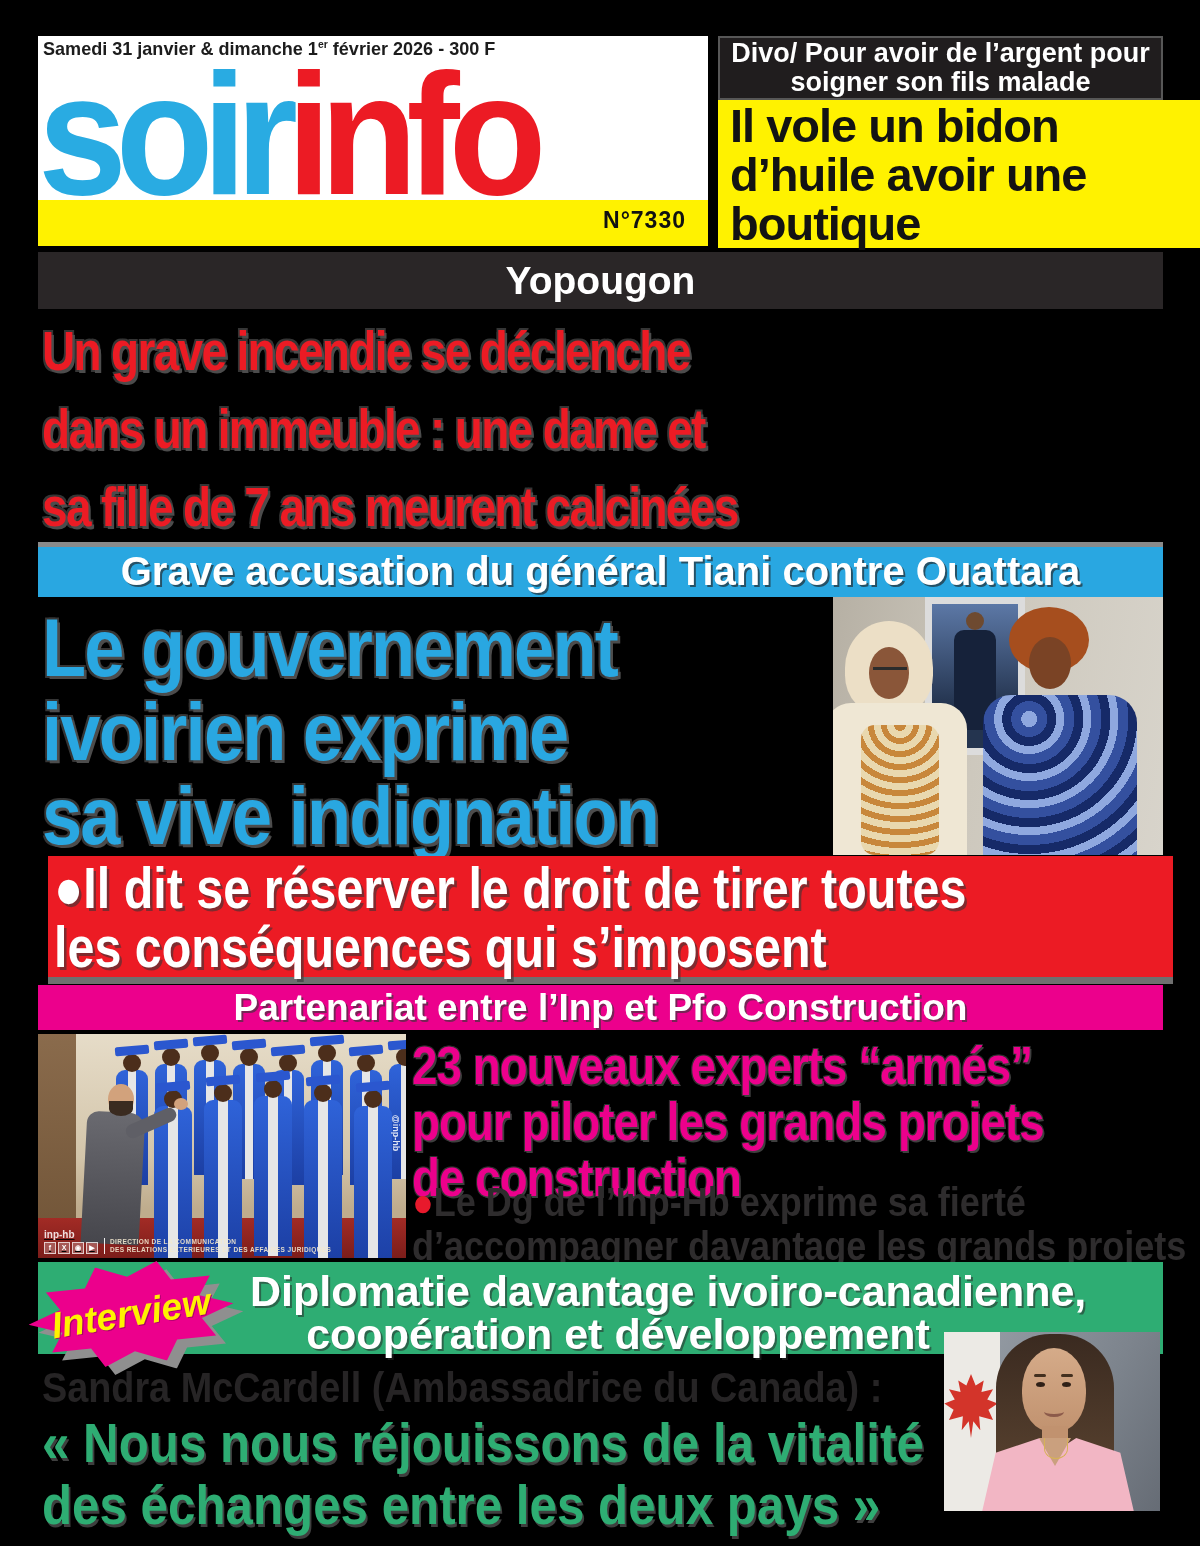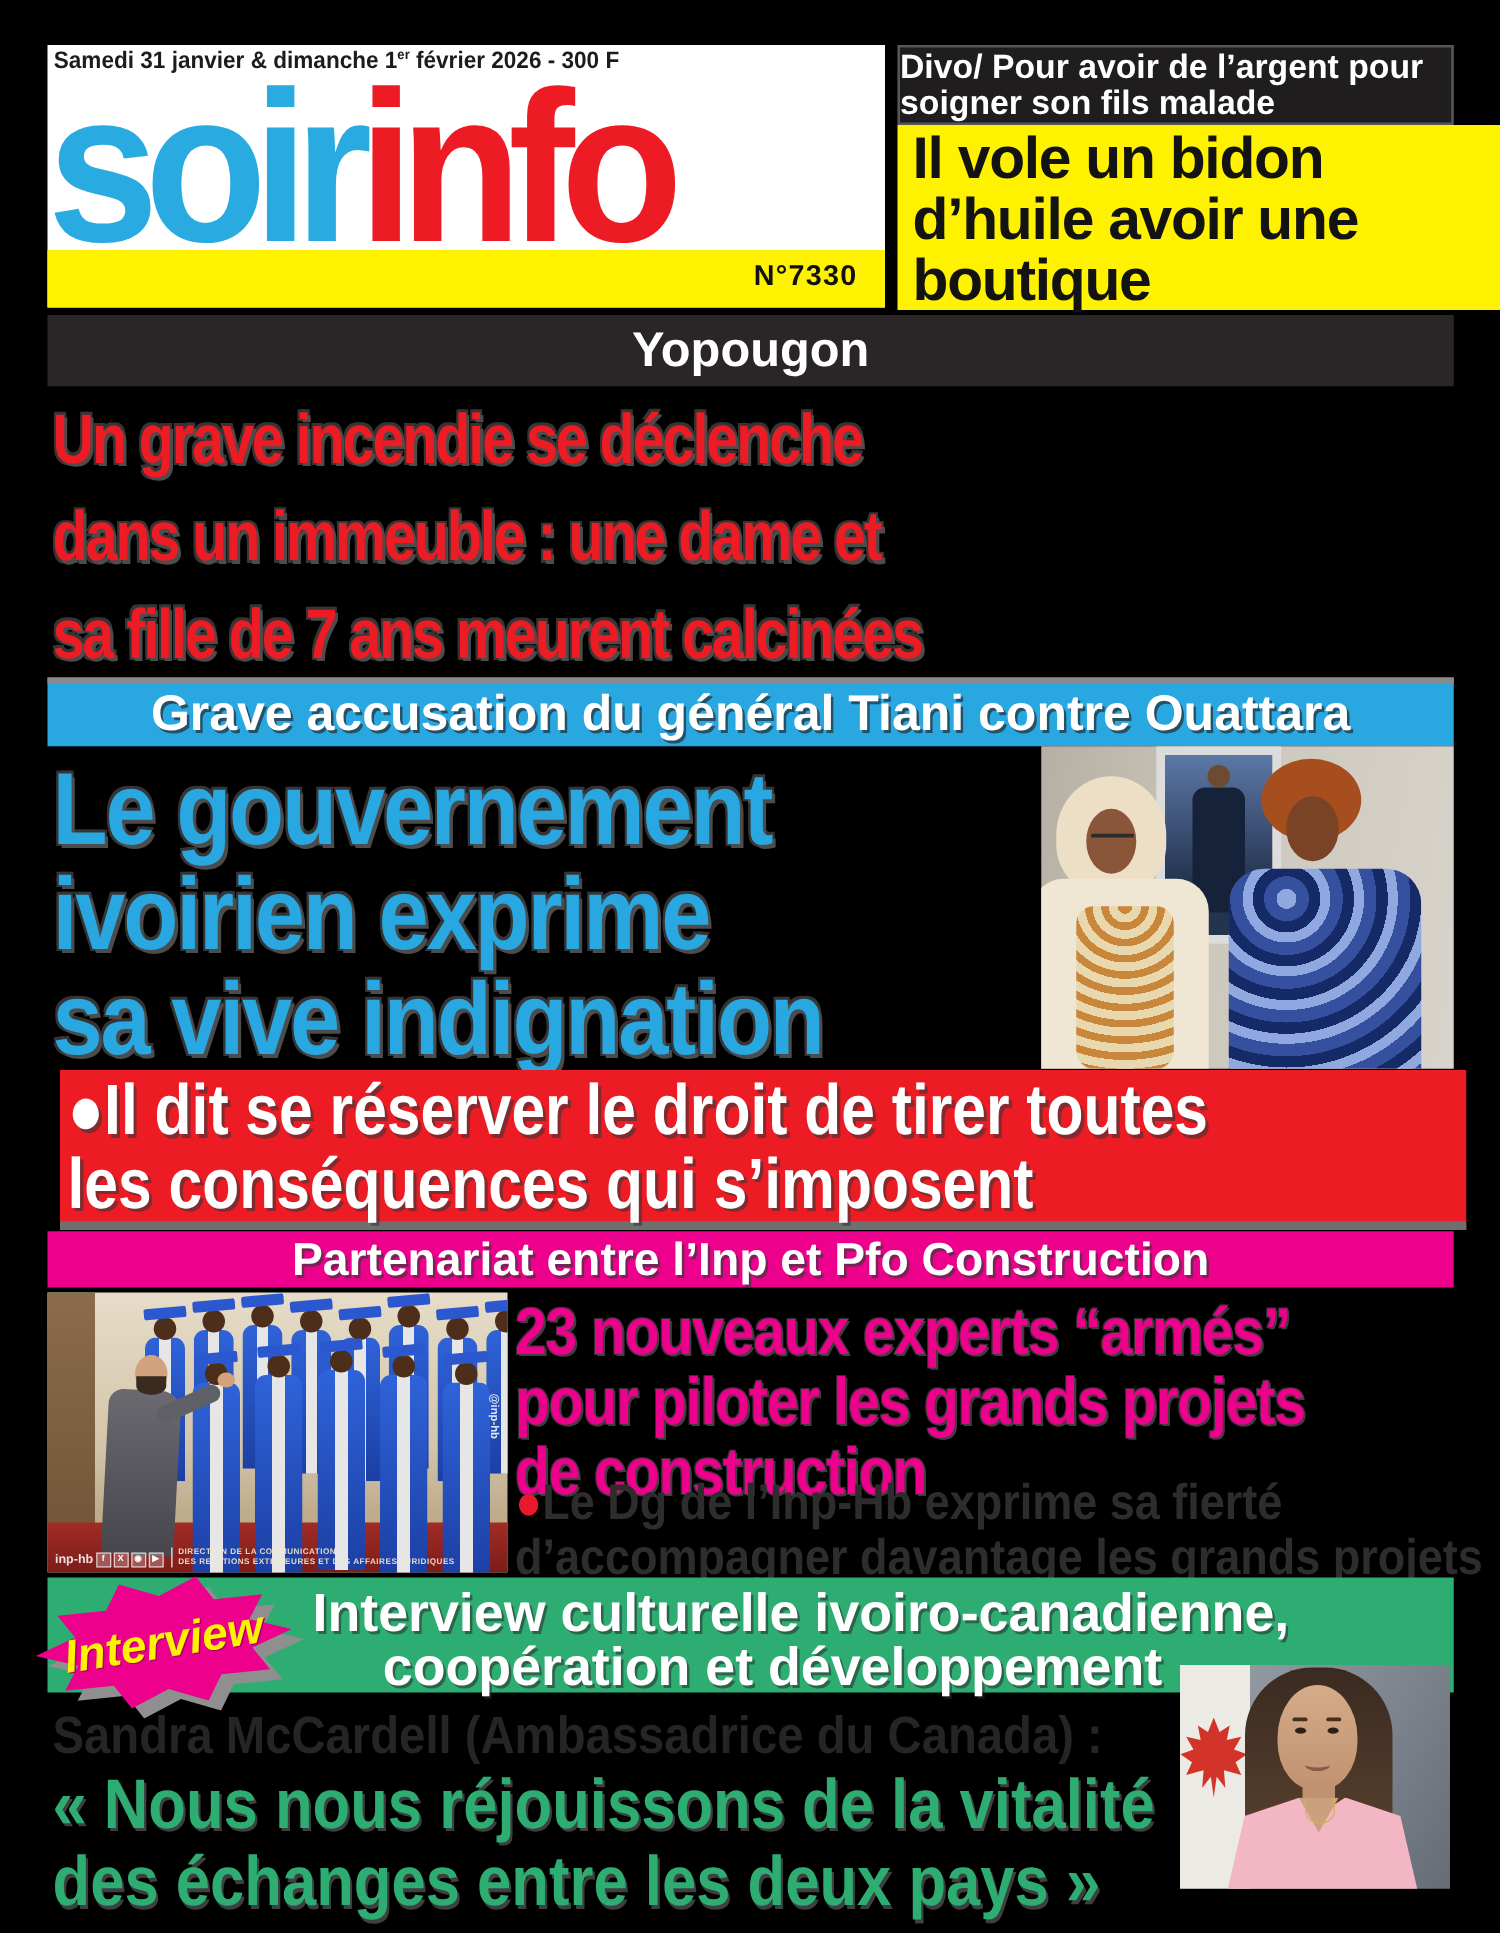--- a/index.html
+++ b/index.html
@@ -15,21 +15,21 @@
   .dateline{left:5px;top:2px;font-size:19px;font-weight:bold;color:#1c1c1c;white-space:nowrap;transform:scaleX(.95);transform-origin:0 0;}
   .dateline sup{font-size:11px;}
   .yellow-strip{left:0;bottom:0;width:100%;height:46px;background:#FFF200;z-index:1;}
   .logo{left:0px;top:12px;font-size:172px;font-weight:bold;letter-spacing:-12px;line-height:1;z-index:2;transform:scaleX(.93);transform-origin:0 0;white-space:nowrap;}
   .logo .soir{color:#29ABE2;}
   .logo .info{color:#EC1B24;}
   .issue{right:22px;bottom:12px;font-size:23px;font-weight:bold;color:#111;z-index:3;letter-spacing:1px;}
 
   
   .kicker-box{left:718px;top:36px;width:445px;height:64px;background:#201d1e;border:2px solid #575757;box-sizing:border-box;
-    color:#fff;font-weight:bold;font-size:27px;line-height:29px;text-align:left;padding-top:1px;}
+    color:#fff;font-weight:bold;font-size:27px;line-height:29px;text-align:center;padding-top:1px;}
   .theft-box{left:718px;top:100px;width:484px;height:148px;background:#FFF200;color:#131313;font-weight:bold;
     font-size:47px;line-height:49px;letter-spacing:-1px;padding:1px 0 0 12px;box-sizing:border-box;}
 
   
   .yopougon-bar{left:38px;top:252px;width:1125px;height:57px;background:#2a2627;color:#fff;
     font-size:39px;font-weight:bold;text-align:center;line-height:57px;}
 
   
   .fire-headline{left:42px;top:312px;width:1125px;color:#EC1B24;font-size:56px;font-weight:bold;line-height:78px;letter-spacing:-2px;}
   .fire-headline .cond{transform:scaleX(.82);
@@ -111,21 +111,21 @@
   .grad::after{content:"";position:absolute;left:50%;transform:translateX(-50%) rotate(-5deg);top:-24px;width:34px;height:9px;background:#2b57cf;border-radius:2px;}
   .pg-row .grad:nth-child(odd){margin-top:6px;}
   .pg-row .grad:nth-child(3n){margin-top:-4px;}
   .pg-man{left:40px;top:50px;width:110px;height:160px;z-index:3;}
   .pg-man-head{position:absolute;left:30px;top:0;width:26px;height:30px;background:#d2a27c;border-radius:50%;}
   .pg-man-beard{position:absolute;left:31px;top:17px;width:24px;height:15px;background:#3a2b20;border-radius:0 0 50% 50%;}
   .pg-man-body{position:absolute;left:6px;top:28px;width:58px;height:132px;background:linear-gradient(180deg,#6a6a70,#46464c);border-radius:12px 16px 0 0;transform:rotate(3deg);}
   .pg-man-arm{position:absolute;left:46px;top:32px;width:54px;height:14px;background:#5f5f66;border-radius:7px;transform:rotate(-24deg);}
   .pg-man-hand{position:absolute;left:96px;top:14px;width:14px;height:12px;background:#d2a27c;border-radius:50%;}
   .pg-caption{left:6px;bottom:4px;display:flex;gap:6px;align-items:flex-end;z-index:4;}
-  .pg-brand-col{display:flex;flex-direction:row;gap:2px;}
+  .pg-brand-col{display:flex;flex-direction:column;gap:2px;text-decoration:underline;}
   .pg-brand{color:#fff;font-size:10px;font-weight:bold;opacity:.85;}
   .pg-icons{display:flex;gap:2px;}
   .pg-icon{width:10px;height:10px;background:rgba(255,255,255,.25);border:1px solid rgba(255,255,255,.7);color:#fff;
     font-size:7px;line-height:10px;text-align:center;font-weight:bold;}
   .pg-cap-lines{font-size:6.5px;color:#f3e9d0;line-height:8px;letter-spacing:.4px;border-left:1px solid #fff;padding-left:5px;opacity:.9;font-weight:bold;}
   .pg-watermark{right:-8px;top:42%;color:#fff;font-size:9px;transform:rotate(90deg);opacity:.85;z-index:4;font-weight:bold;}
 
   
   .photo-amb{left:944px;top:1332px;width:216px;height:179px;overflow:hidden;z-index:7;
     background:linear-gradient(120deg,#9aa1a9 0%,#7d848d 60%,#666c75 100%);}
@@ -257,21 +257,21 @@
   <div><span class="cond">pour piloter les grands projets</span></div>
   <div><span class="cond">de construction</span></div>
 </div>
 
 <div class="abs experts-bullet">
   <div><span class="cond"><span class="red-bullet">●</span><span>Le Dg de l’Inp-Hb exprime sa fierté</span></span></div>
   <div><span class="cond">d’accompagner davantage les grands projets</span></div>
 </div>
 
 <div class="abs interview-bar">
-  <div class="interview-line1">Interview culturelle ivoiro-canadienne,</div>
+  <div class="interview-line1">Diplomatie davantage ivoiro-canadienne,</div>
   <div class="interview-line2">coopération et développement</div>
 </div>
 <div class="abs interview-badge">
   <div class="star star-shadow"></div>
   <div class="star star-front"></div>
   <div class="badge-text">Interview</div>
 </div>
 
 <div class="abs speaker-line">
   <span class="cond">Sandra McCardell (Ambassadrice du Canada) :</span>

